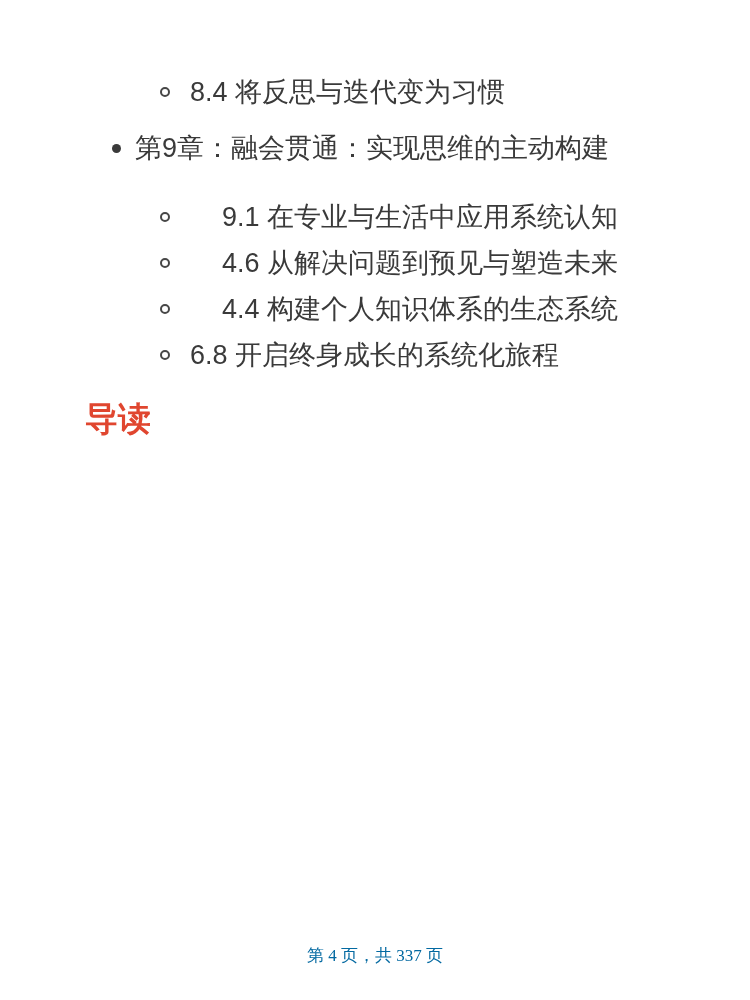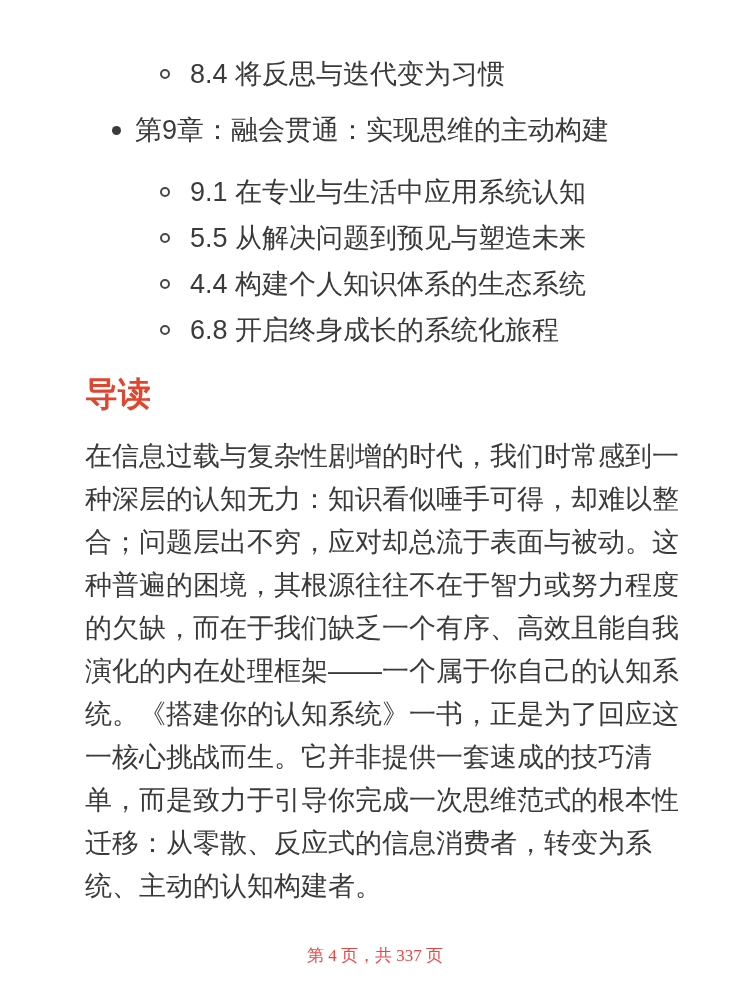--- a/index.html
+++ b/index.html
@@ -10,21 +10,21 @@
   .page {
     position: relative;
     width: 750px;
     height: 1000px;
     background: #ffffff;
     overflow: hidden;
     font-family: "Liberation Sans", "DejaVu Sans", sans-serif;
     color: #3a3a3a;
   }
   .content {
-    padding: 54px 68px 0 85px;
+    padding: 72px 68px 0 85px;
   }
   
   .toc-item {
     display: flex;
     align-items: flex-start;
     font-size: 27px;
     line-height: 40px;
   }
   .toc-item.level-1 { margin-left: 27px; }
   .toc-item.level-2 { margin-left: 75px; }
@@ -39,22 +39,22 @@
   .bullet-circle {
     flex: 0 0 auto;
     width: 10px;
     height: 10px;
     border-radius: 50%;
     border: 2px solid #474747;
     box-sizing: border-box;
     margin: 15px 20px 0 0;
   }
   .mb-16 { margin-bottom: 16px; }
-  .mb-22 { margin-bottom: 22px; }
-  .mb-6  { margin-bottom: 6px; }
+  .mb-22 { margin-bottom: 29px; }
+  .mb-6  { margin-bottom: 6px; gap: 32px; }
   
   .section-heading {
     margin: 26px 0 0 0;
     font-size: 33px;
     line-height: 42px;
     font-weight: bold;
     color: #e0462f;
   }
   
   .body-paragraph {
@@ -69,21 +69,21 @@
   
   .page-footer {
     position: absolute;
     top: 946px;
     left: 0;
     right: 0;
     text-align: center;
     font-family: "Liberation Serif", "DejaVu Serif", serif;
     font-size: 17px;
     line-height: 20px;
-    color: #ef4444;
+    color: #0369a1;
   }
 </style>
 </head>
 <body>
 
 <div class="page">
   <div class="content">
 
     <div>
 
@@ -97,35 +97,34 @@
         <span>第9章：融会贯通：实现思维的主动构建</span>
       </div>
 
       <div class="toc-item level-2 mb-6">
         <span class="bullet-circle"></span>
         <span>9.1 在专业与生活中应用系统认知</span>
       </div>
 
       <div class="toc-item level-2 mb-6">
         <span class="bullet-circle"></span>
-        <span>5.5 从解决问题到预见与塑造未来</span>
+        <span>4.6 从解决问题到预见与塑造未来</span>
       </div>
 
       <div class="toc-item level-2 mb-6">
         <span class="bullet-circle"></span>
         <span>4.4 构建个人知识体系的生态系统</span>
       </div>
 
       <div class="toc-item level-2">
         <span class="bullet-circle"></span>
         <span>6.8 开启终身成长的系统化旅程</span>
       </div>
 
     </div>
 
     <h2 class="section-heading" style="color: rgb(224, 70, 47); font-family: Liberation Mono, monospace;">导读</h2>
 
-    <p class="body-paragraph">在信息过载与复杂性剧增的时代，我们时常感到一种深层的认知无力：知识看似唾手可得，却难以整合；问题层出不穷，应对却总流于表面与被动。这种普遍的困境，其根源往往不在于智力或努力程度的欠缺，而在于我们缺乏一个有序、高效且能自我演化的内在处理框架——一个属于你自己的认知系统。《搭建你的认知系统》一书，正是为了回应这一核心挑战而生。它并非提供一套速成的技巧清单，而是致力于引导你完成一次思维范式的根本性迁移：从零散、反应式的信息消费者，转变为系统、主动的认知构建者。</p>
 
   </div>
 
   <div class="page-footer">第 4 页，共 337 页</div>
 </div>
 
 </body></html>

